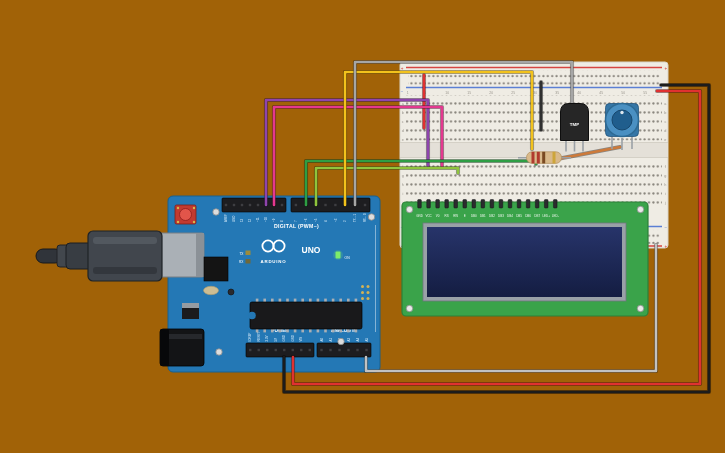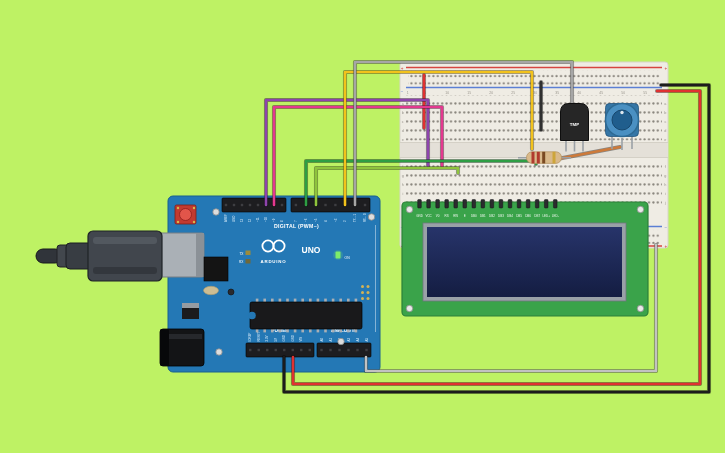--- a/index.html
+++ b/index.html
@@ -1,16 +1,16 @@
 <!DOCTYPE html>
 <html><head>
 <meta charset="utf-8">
 <style>
   html,body{margin:0;padding:0;background:#000;}
-  .stage{position:relative;width:725px;height:453px;background:#bef264;overflow:hidden;}
+  .stage{position:relative;width:725px;height:453px;background:#a16207;overflow:hidden;}
   svg{display:block;}
   svg text{font-family:"Liberation Sans",sans-serif;}
 </style>
 </head>
 <body>
 
 <div class="stage">
 <svg width="725" height="453" viewBox="0 0 725 453">
   <defs>
     <pattern id="dotsGrid" width="4.4" height="9" patternUnits="userSpaceOnUse">

